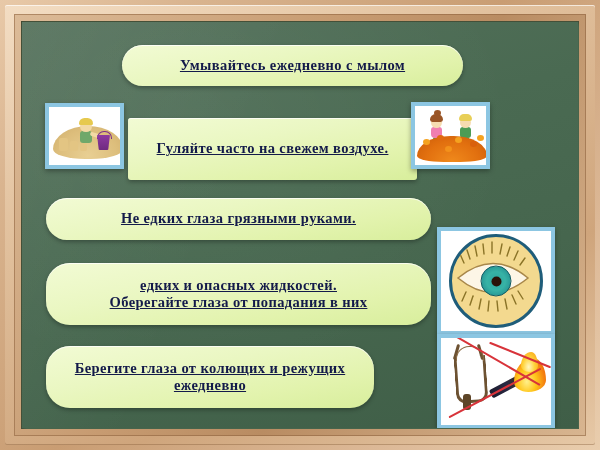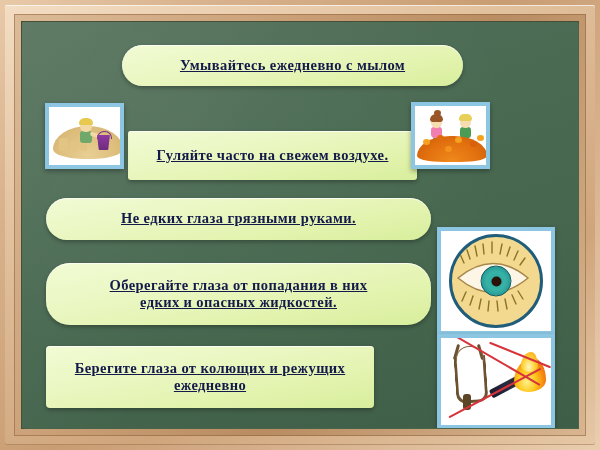--- a/index.html
+++ b/index.html
@@ -55,24 +55,24 @@
     text-align:center;
     color:#131a4a;
     font-weight:bold;
     font-family:"Liberation Serif", serif;
     letter-spacing:.4px;
     line-height:1.18;
     box-sizing:border-box;
     padding:2px 14px;
   }
   .p1{left:100px;top:23px;width:341px;height:41px;border-radius:21px;font-size:14.5px;}
-  .p2{left:106px;top:109px;width:289px;height:49px;border-radius:3px;font-size:14.5px;}
+  .p2{left:106px;top:96px;width:289px;height:62px;border-radius:3px;font-size:14.5px;}
   .p3{left:24px;top:176px;width:385px;height:42px;border-radius:21px;font-size:14.5px;}
   .p4{left:24px;top:241px;width:385px;height:62px;border-radius:24px;font-size:14.5px;}
-  .p5{left:24px;top:324px;width:328px;height:62px;border-radius:4px;font-size:14.5px;}
+  .p5{left:24px;top:324px;width:328px;height:62px;border-radius:24px;font-size:14.5px;}
   .ptxt{display:block;text-decoration:underline;}
 
   
   .photo{
     position:absolute;
     background:#ffffff;
     border:4px solid #8cc6e2;
     box-sizing:border-box;
     overflow:hidden;
     box-shadow:0 2px 5px rgba(0,0,0,.35);
@@ -200,22 +200,22 @@
     <div class="plaque p2">
       <span class="ptxt">Гуляйте часто на свежем воздухе.</span>
     </div>
 
     <div class="plaque p3">
       <span class="ptxt">Не едких глаза грязными руками.</span>
     </div>
 
     <div class="plaque p4">
       <span>
+        <span class="ptxt">едких и опасных жидкостей.</span>
         <span class="ptxt">Оберегайте глаза от попадания в них</span>
-        <span class="ptxt">едких и опасных жидкостей.</span>
       </span>
     </div>
 
     <div class="plaque p5">
       <span>
         <span class="ptxt">Берегите глаза от колющих и режущих</span>
         <span class="ptxt">ежедневно</span>
       </span>
     </div>
 

